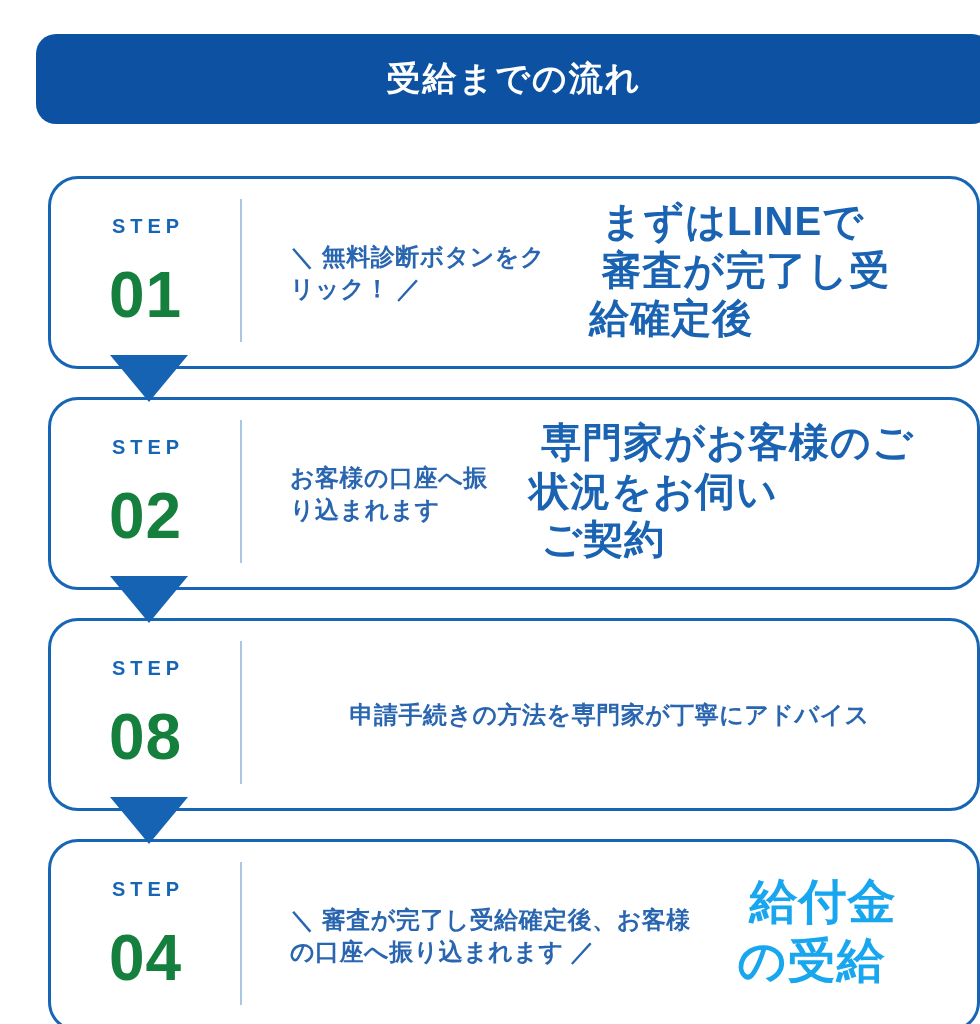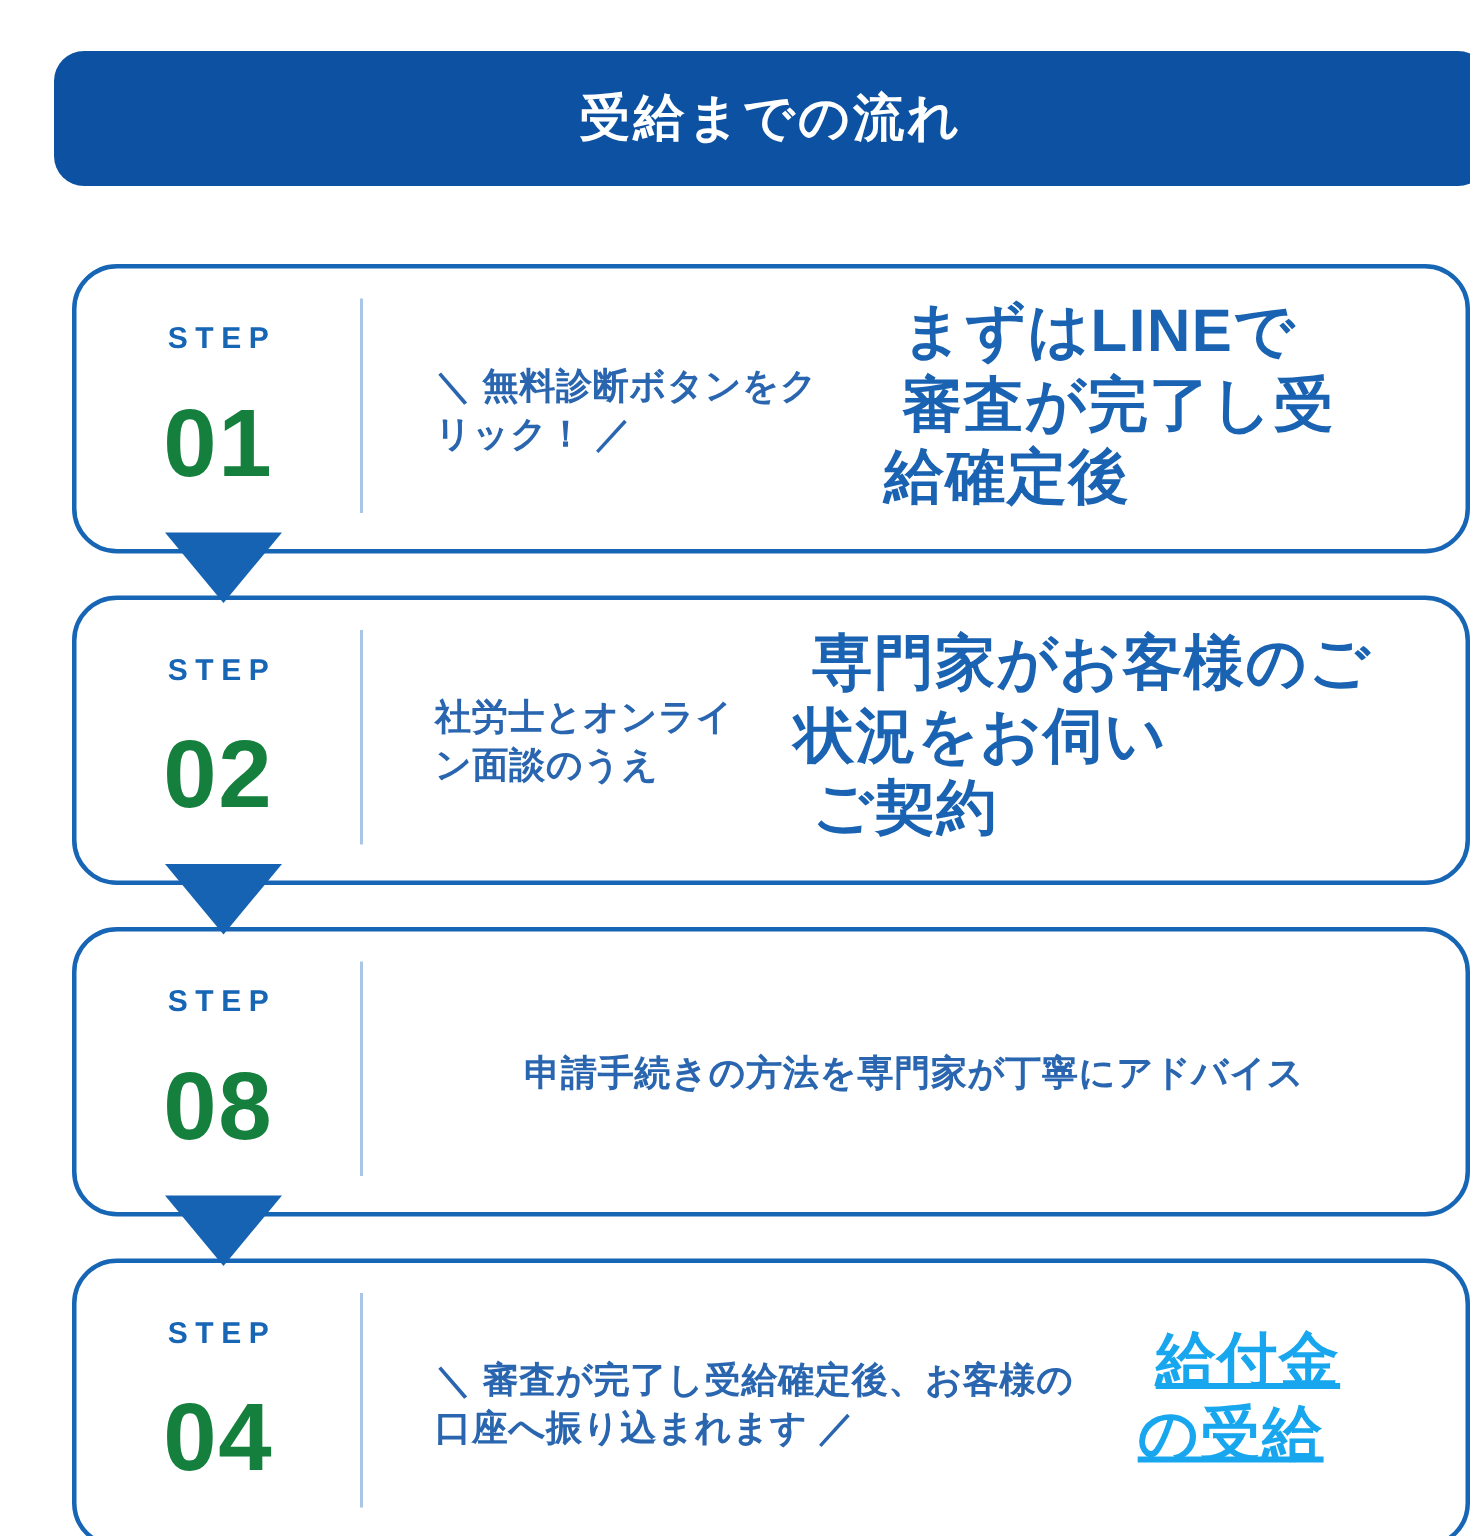--- a/index.html
+++ b/index.html
@@ -78,24 +78,23 @@
   }
   .heading {
     font-size: 40px;
     font-weight: 800;
     color: #1a63b3;
     line-height: 1.22;
     letter-spacing: 1px;
     margin-top: 7px;
   }
   .card.highlight .heading {
-    font-size: 40px;
+    font-size: 48px;
     color: #18a7ef;
     margin-top: 4px;
-    text-decoration: underline;
   }
   .arrow {
     position: absolute;
     left: 47px;
     bottom: -48px;
     width: 0;
     height: 0;
     border-left: 39px solid transparent;
     border-right: 39px solid transparent;
     border-top: 47px solid #1563b2;
@@ -124,21 +123,21 @@
     <div class="arrow"></div>
   </section>
 
   <section class="card">
     <div class="card-left">
       <div class="step-label">STEP</div>
       <div class="step-number">02</div>
     </div>
     <div class="v-divider"></div>
     <div class="card-body">
-      <p class="caption">社労士とオンライン面談のうえ</p>
+      <p class="caption">お客様の口座へ振り込まれます</p>
       <h2 class="heading"><span>専門家がお客様のご状況をお伺い</span><br><span>ご契約</span></h2>
     </div>
     <div class="arrow"></div>
   </section>
 
   <section class="card">
     <div class="card-left">
       <div class="step-label">STEP</div>
       <div class="step-number">08</div>
     </div>

